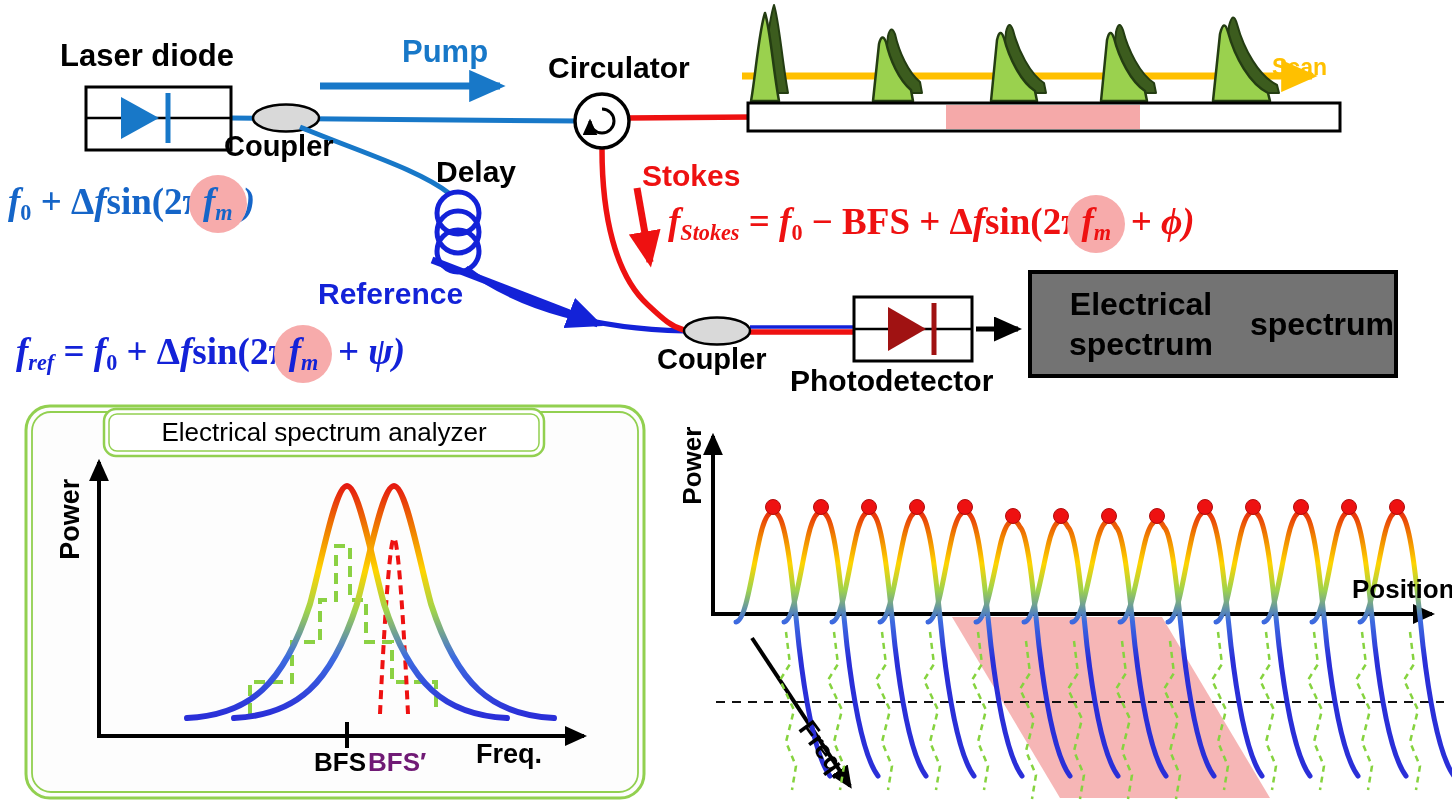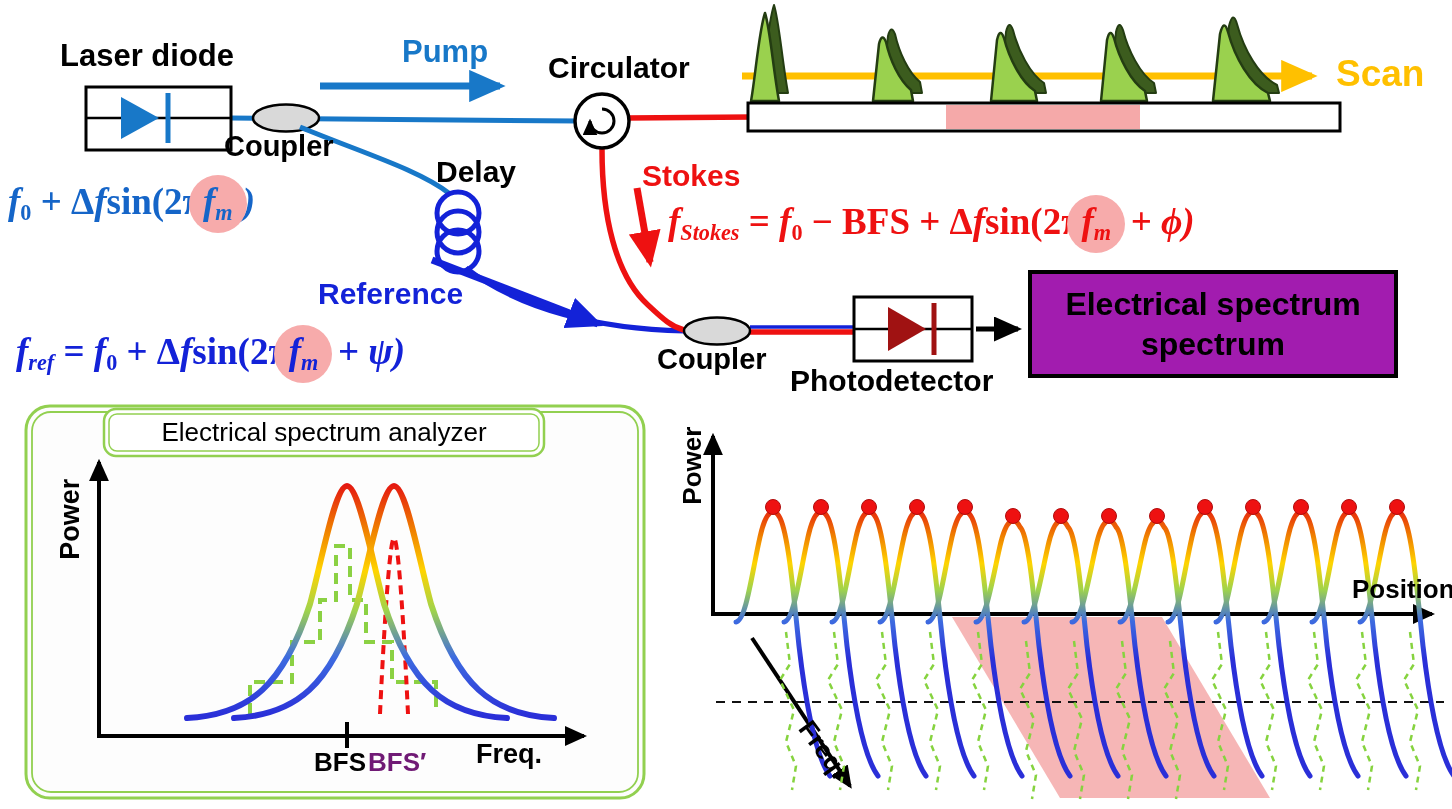--- a/index.html
+++ b/index.html
@@ -6,22 +6,22 @@
   body{font-family:"Liberation Sans",sans-serif;background:#fff}
   .stage{position:relative;width:1452px;height:809px;background:#fff;overflow:hidden}
   svg.art{position:absolute;left:0;top:0;z-index:1}
   .label{position:absolute;font-weight:700;color:#000;white-space:nowrap;z-index:3;line-height:1.05}
   .rot{transform:rotate(-90deg);text-align:center}
   .formula{position:absolute;font-family:"Liberation Serif","DejaVu Serif",serif;font-weight:700;font-style:italic;font-size:37px;white-space:nowrap;z-index:3;line-height:1}
   .formula .up{font-style:normal}
   .formula sub{font-size:0.60em;vertical-align:-0.28em}
   .hl{position:relative;z-index:0;display:inline-block}
   .hl::before{content:"";position:absolute;left:50%;top:50%;width:58px;height:58px;transform:translate(-50%,-50%);background:#f7abab;border-radius:50%;z-index:-1}
-  .esa-box{position:absolute;left:1028px;top:270px;width:370px;height:108px;border:4px solid #000;background:#a21caf;
-    display:flex;flex-direction:column;align-items:center;justify-content:center;text-align:center;
+  .esa-box{position:absolute;left:1028px;top:270px;width:370px;height:108px;border:4px solid #000;background:#737373;
+    display:flex;flex-direction:row;align-items:center;justify-content:center;text-align:center;
     font-weight:700;font-size:32px;line-height:1.25;z-index:2}
   .panel-title{position:absolute;left:104px;top:409px;width:440px;height:47px;display:flex;align-items:center;justify-content:center;
     font-weight:400;font-size:26px;z-index:2;color:#000}
   
   .axis{stroke:#000;stroke-width:4;fill:none}
   .thin-black{stroke:#000;stroke-width:2.5}
   .blue-line{stroke:#1878c8;stroke-width:5;fill:none}
   .dblue-line{stroke:#1322d8;stroke-width:5;fill:none}
   .red-line{stroke:#ee1111;stroke-width:5.5;fill:none}
   .curve-rain{fill:none;stroke:url(#rain1);stroke-width:6;stroke-linecap:round}
@@ -205,21 +205,21 @@
   <line x1="976" y1="329" x2="1018" y2="329" stroke="#000" stroke-width="5" marker-end="url(#aBlk)"></line>
 </svg>
 
 <div class="label" style="left:60px;top:40px;font-size:31px">Laser diode</div>
 <div class="label" style="left:224px;top:131px;font-size:29px">Coupler</div>
 <div class="label" style="left:402px;top:36px;font-size:31px;color:#1878c8">Pump</div>
 <div class="label" style="left:548px;top:52px;font-size:30px">Circulator</div>
 <div class="label" style="left:436px;top:156px;font-size:30px">Delay</div>
 <div class="label" style="left:642px;top:160px;font-size:30px;color:#ee1111">Stokes</div>
 <div class="label" style="left:318px;top:278px;font-size:30px;color:#1322d8">Reference</div>
-<div class="label" style="left:1336px;top:55px;font-size:37px;color:#ffc000">Scan</div>
+<div class="label" style="left:1272px;top:55px;font-size:23px;color:#ffc000">Scan</div>
 <div class="label" style="left:657px;top:344px;font-size:29px">Coupler</div>
 <div class="label" style="left:790px;top:365px;font-size:30px">Photodetector</div>
 
 <div class="esa-box">
   <span>Electrical spectrum</span>
   <span>spectrum</span>
 </div>
 
 <div class="formula" style="left:8px;top:183px;color:#1565c8">
   <span>f</span><sub class="up">0</sub><span class="up"> + Δ</span><span>f</span><span class="up">sin(2π</span><span class="hl"><span>f</span><sub>m</sub></span><span>t)</span>

